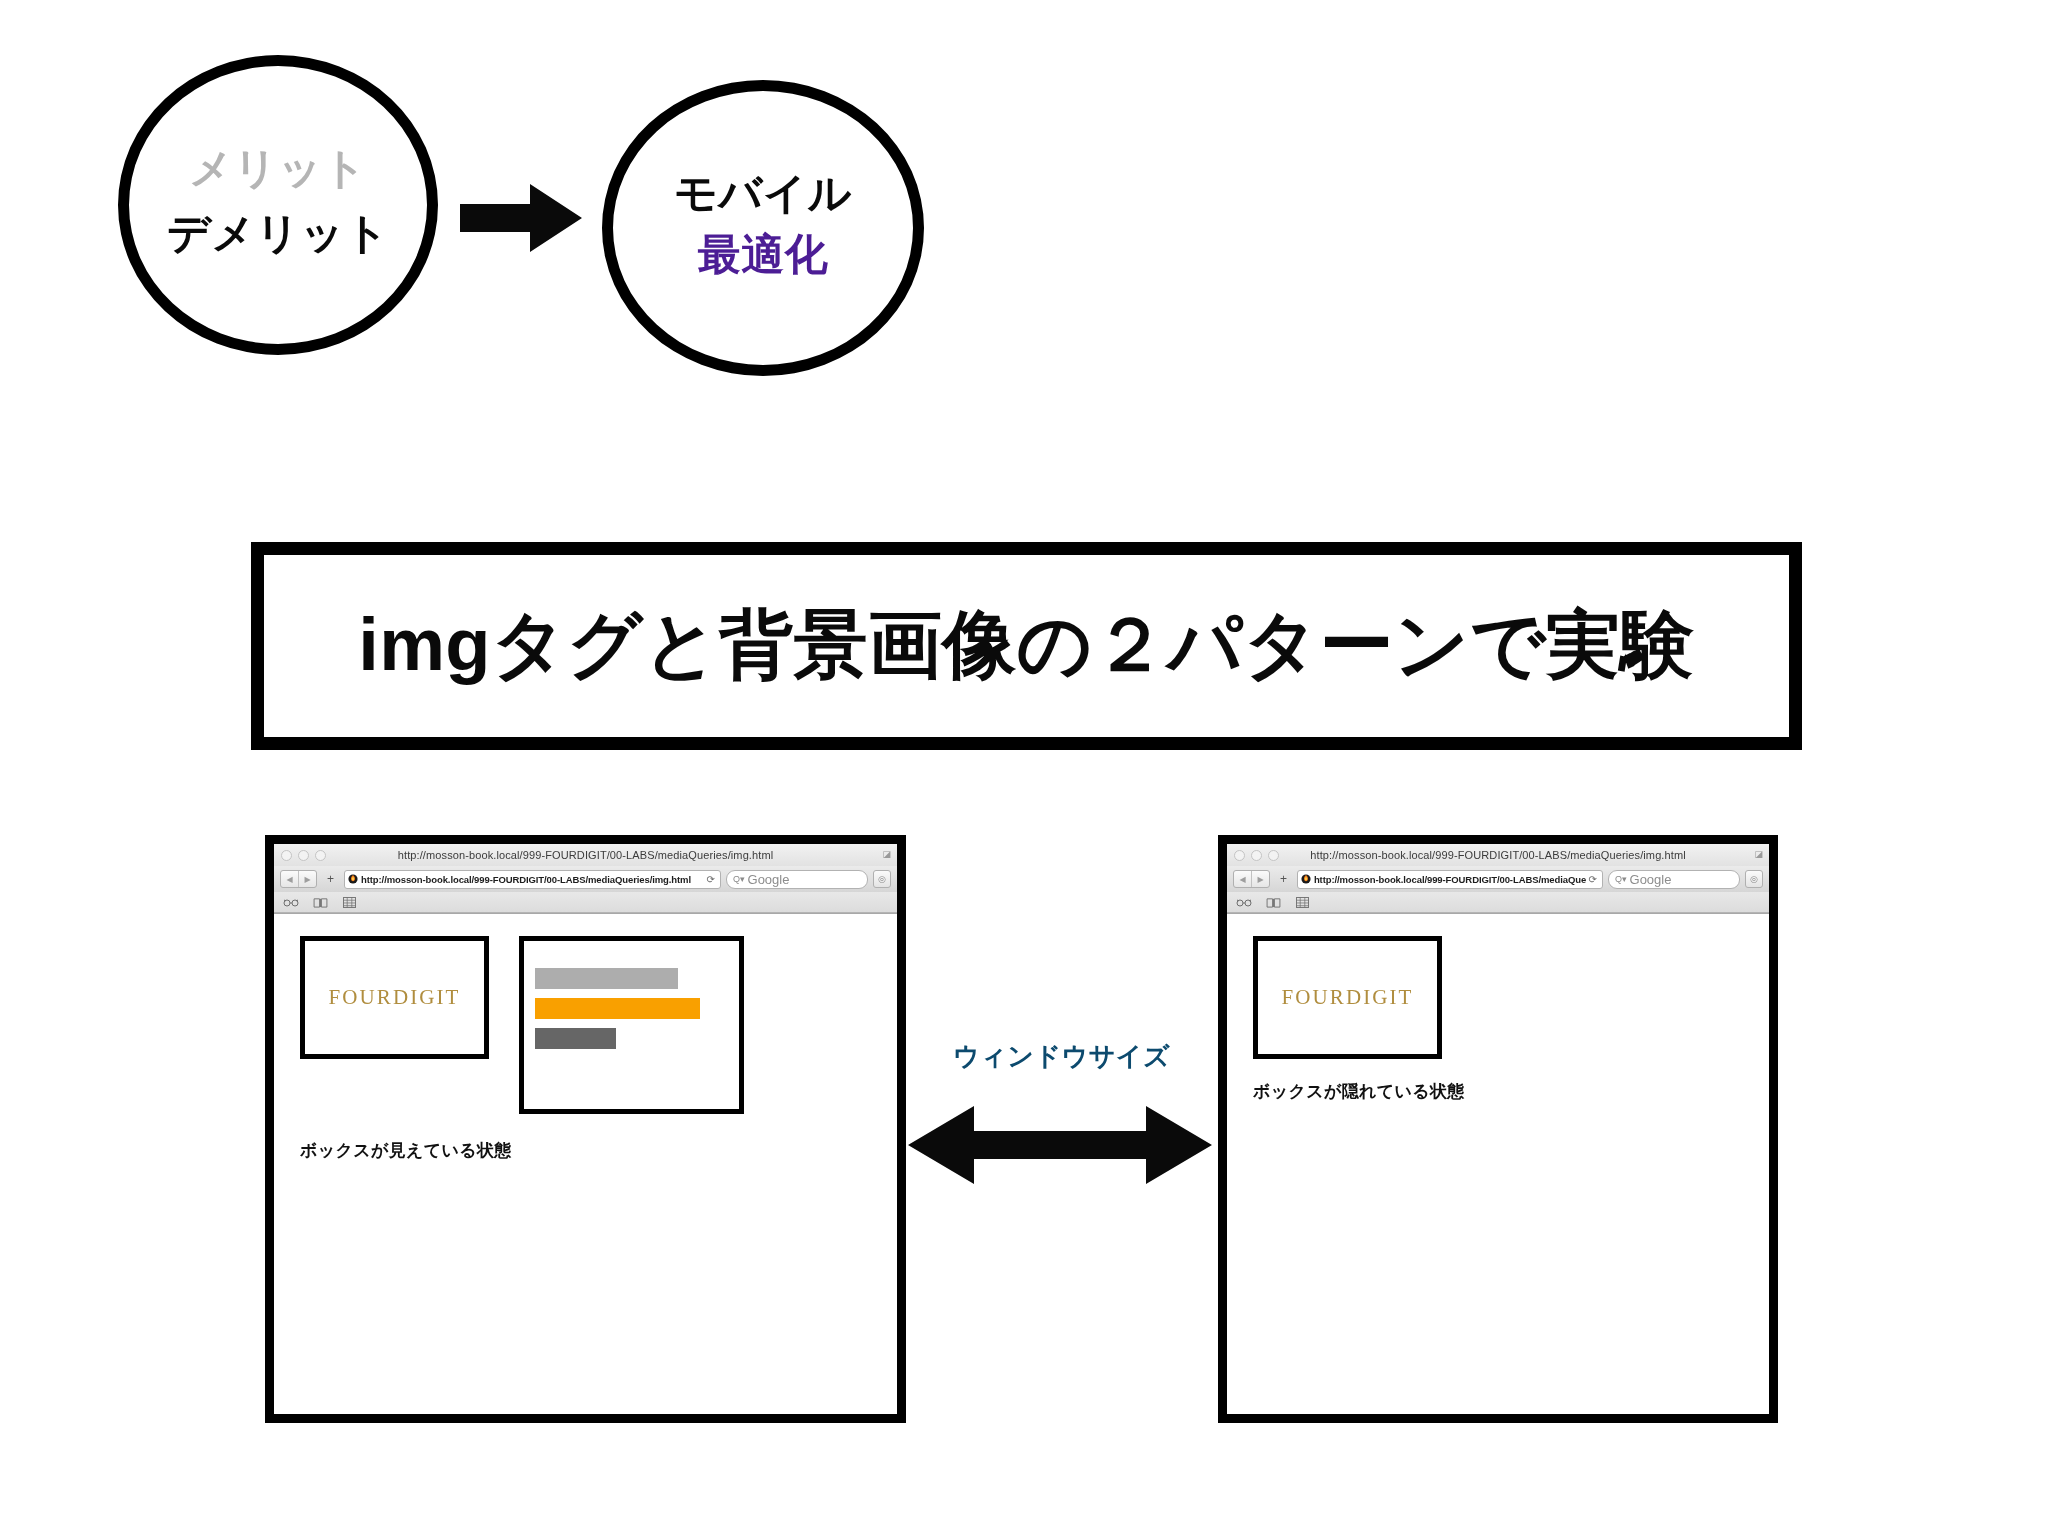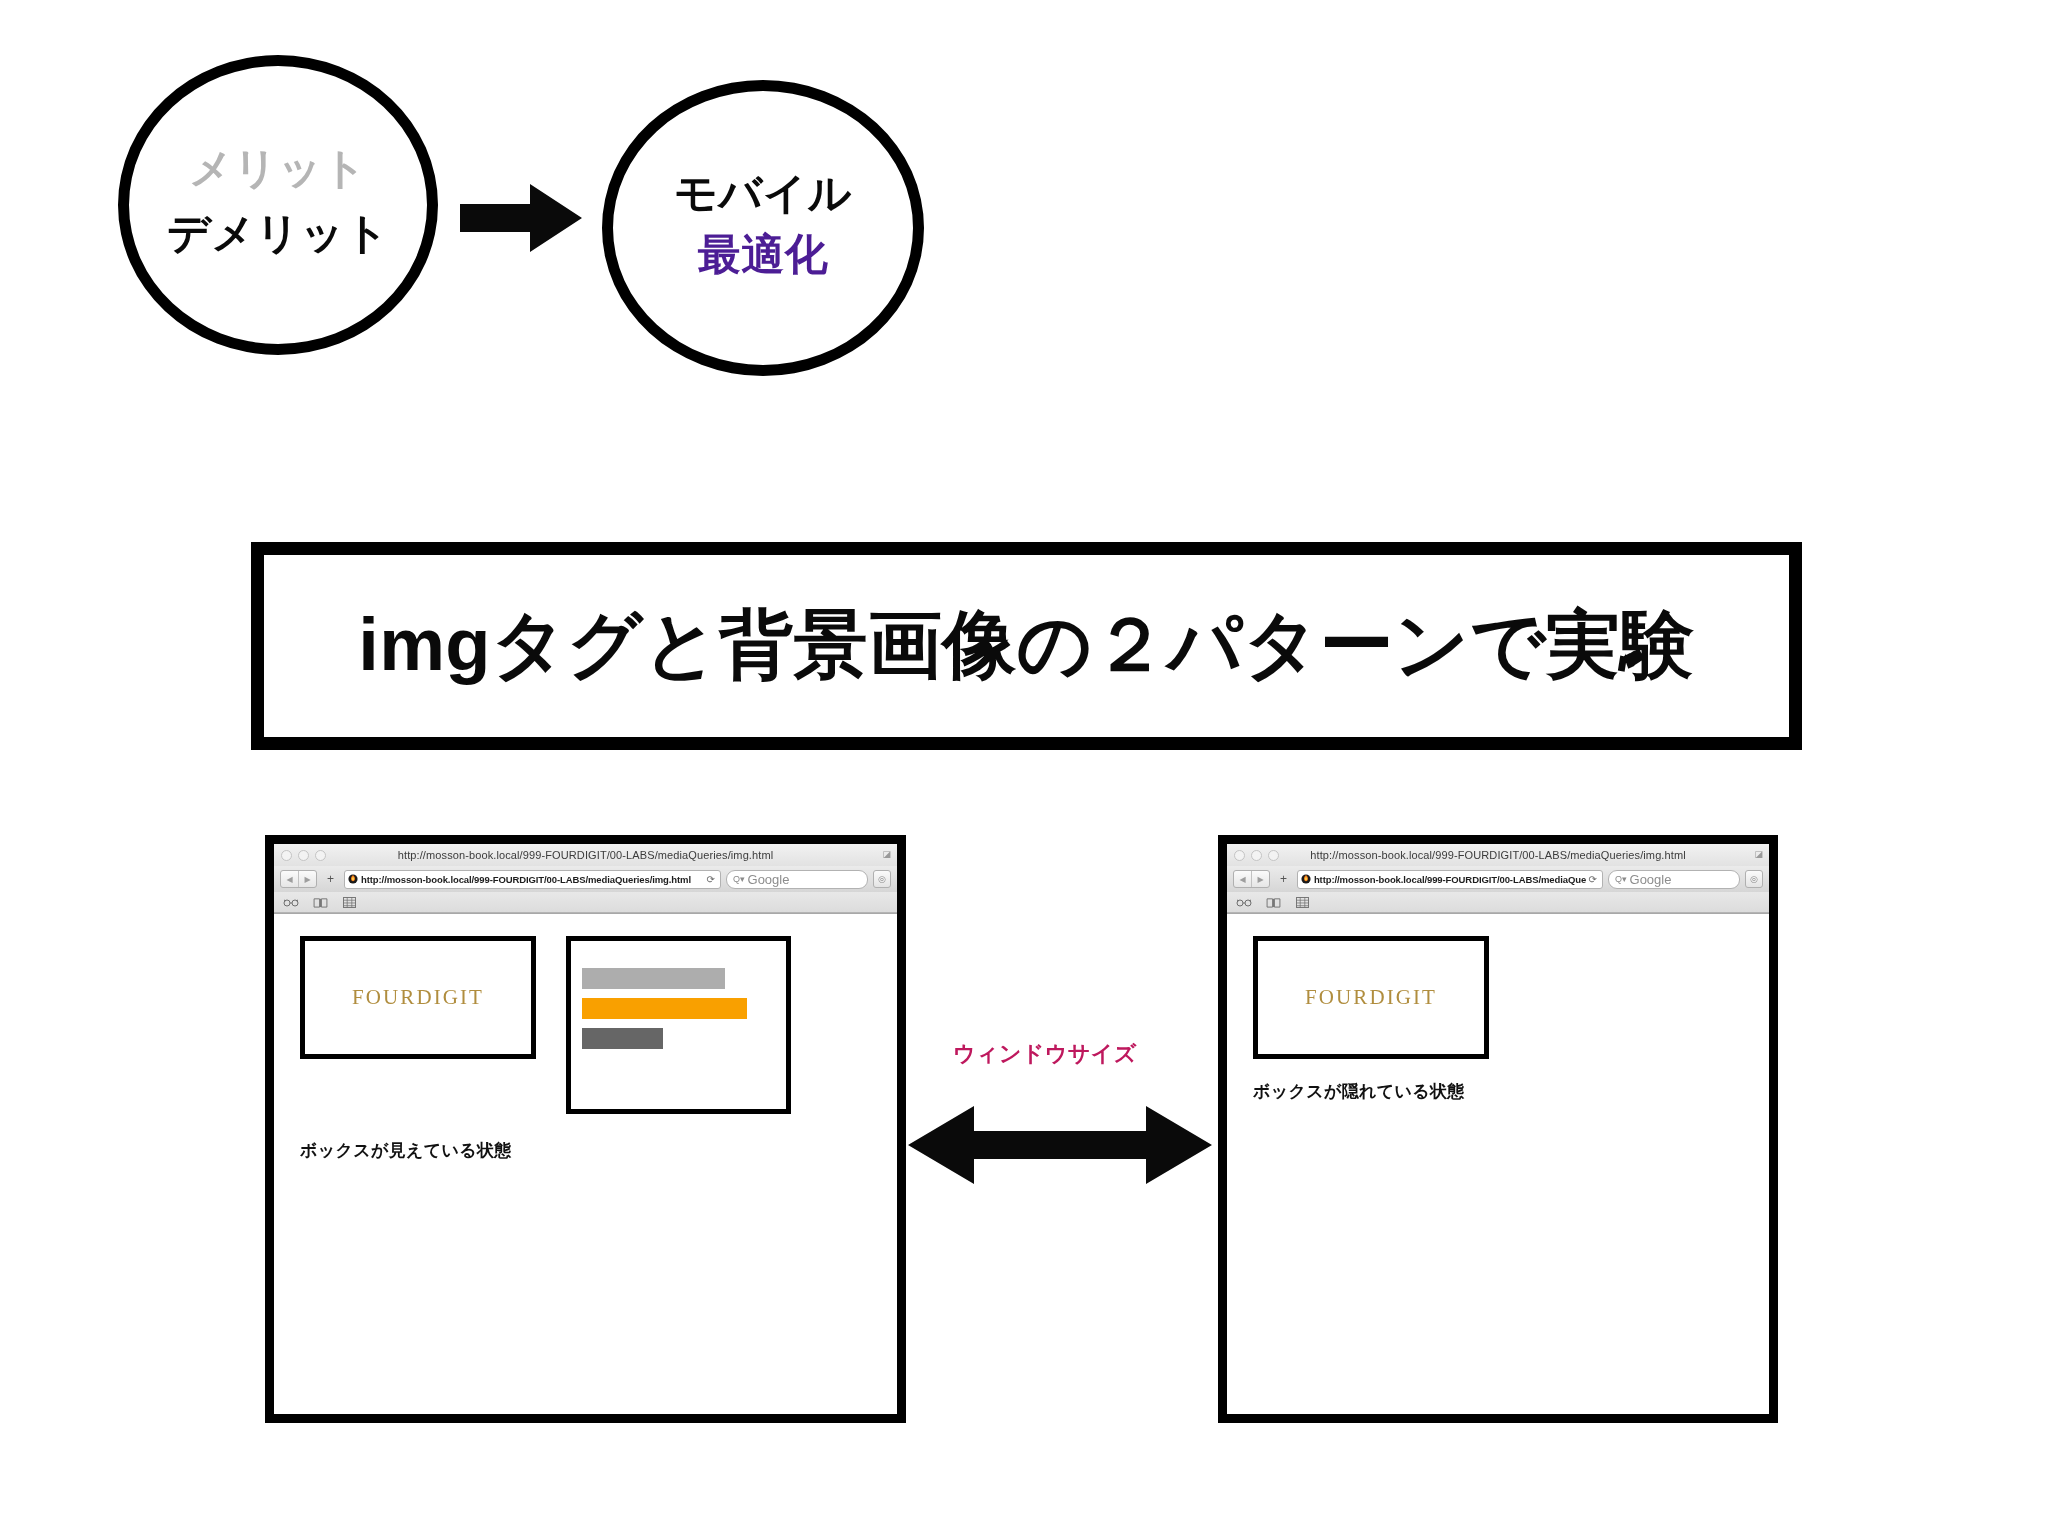--- a/index.html
+++ b/index.html
@@ -301,21 +301,21 @@
     display: flex;
     align-items: flex-start;
     gap: 30px;
   }
   .content-box {
     border: 5px solid #000000;
     box-sizing: border-box;
     background: #ffffff;
   }
   .logo-box {
-    width: 236px;
+    width: 189px;
     height: 123px;
     display: flex;
     align-items: center;
     justify-content: center;
   }
   .logo-text {
     font-family: "Liberation Serif", "DejaVu Serif", serif;
     font-size: 21px;
     letter-spacing: 2.1px;
     color: #b08d3e;
@@ -338,23 +338,23 @@
     margin-top: 25px;
     letter-spacing: 0.02em;
   }
   #browser-right .caption { margin-top: 21px; }
 
   
   #size-arrow-label {
     position: absolute;
     left: 953px;
     top: 1039px;
-    font-size: 22px;
+    font-size: 26px;
     font-weight: bold;
-    color: #be185d;
+    color: #0c4a6e;
     white-space: nowrap;
     letter-spacing: 0.02em;
   }
   #size-arrow {
     position: absolute;
     left: 908px;
     top: 1100px;
     width: 304px;
     height: 90px;
   }

